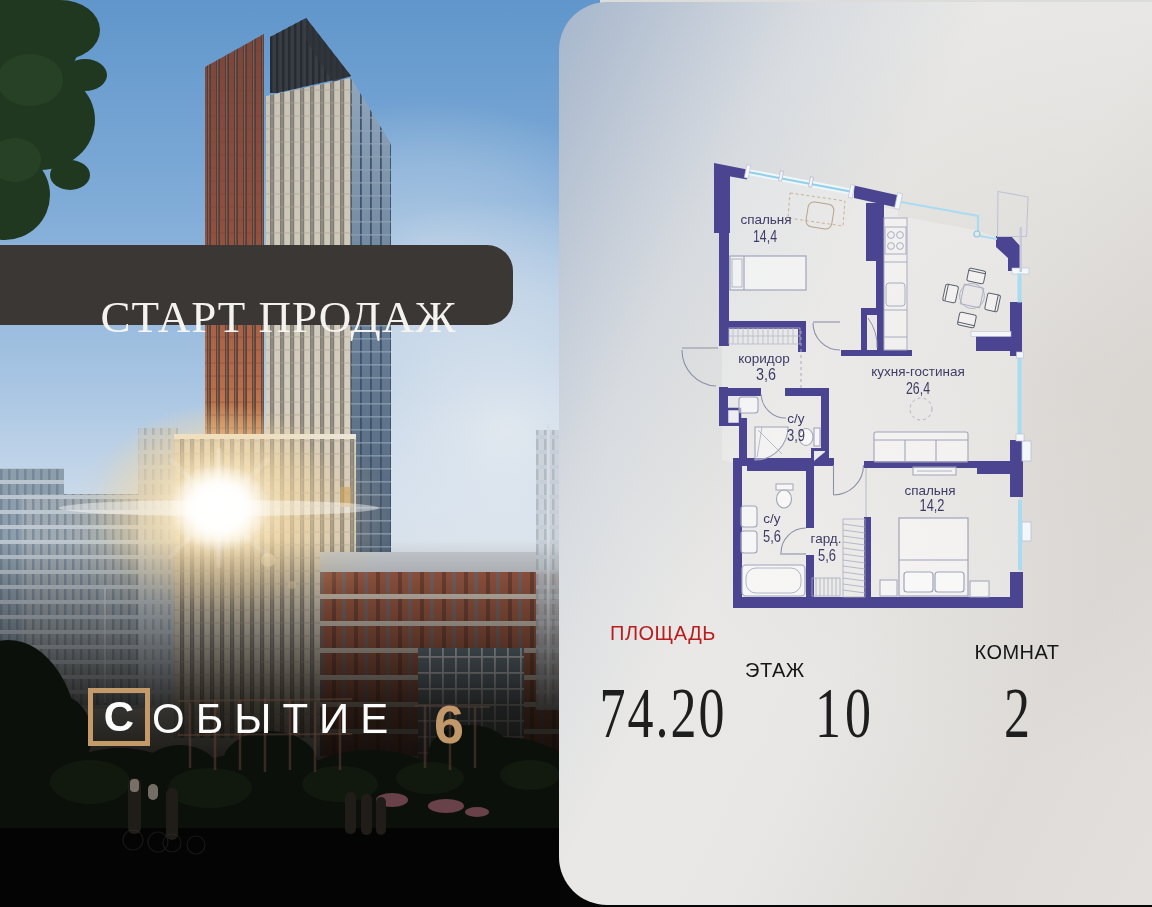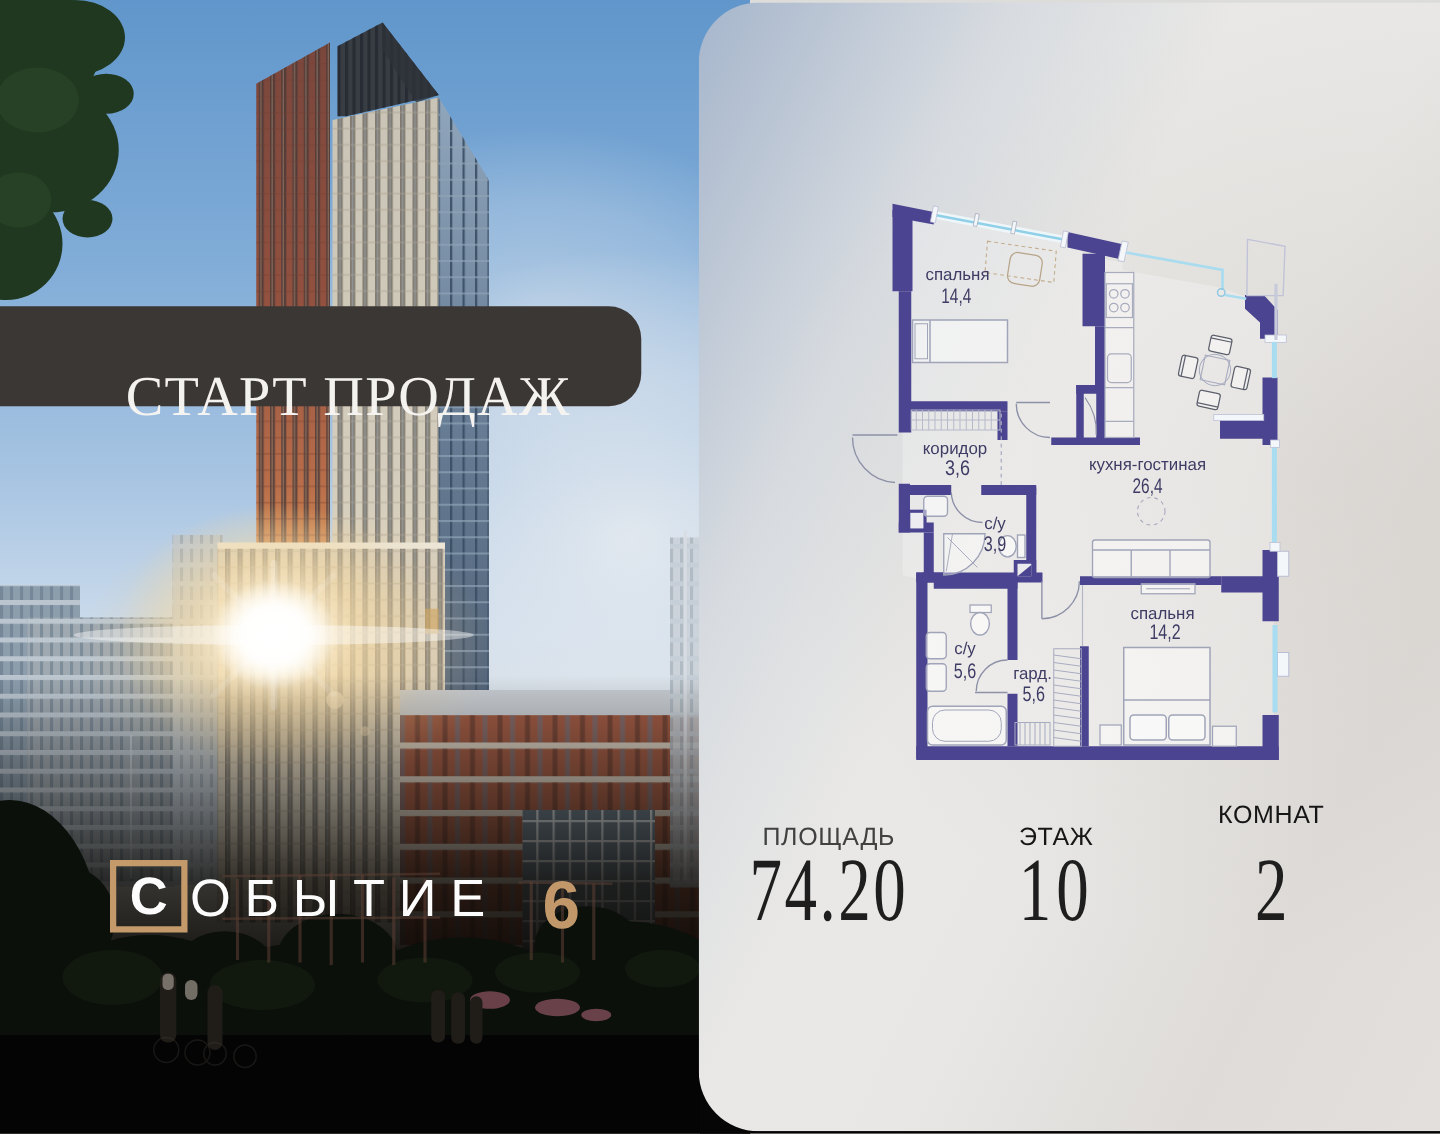--- a/index.html
+++ b/index.html
@@ -519,20 +519,20 @@
     <text x="827" y="561" font-size="17" textLength="18" lengthAdjust="spacingAndGlyphs">5,6</text>
 
     <text x="918" y="376" font-size="13.5">кухня-гостиная</text>
     <text x="918" y="394" font-size="17" textLength="24" lengthAdjust="spacingAndGlyphs">26,4</text>
 
     <text x="930" y="495" font-size="13.5">спальня</text>
     <text x="932" y="511" font-size="17" textLength="25" lengthAdjust="spacingAndGlyphs">14,2</text>
   </g>
 </svg>
 
-<div class="abs" style="left:563px;top:659px;width:200px;text-align:center;opacity:0.99;font-size:20px;letter-spacing:0.5px;color:#404040;">ПЛОЩАДЬ</div>
+<div class="abs" style="left:563px;top:622px;width:200px;text-align:center;opacity:0.99;font-size:20px;letter-spacing:0.5px;color:#b91c1c;">ПЛОЩАДЬ</div>
 <div class="abs" style="left:563px;top:672px;width:200px;text-align:center;opacity:0.99;font-family:'Liberation Serif',serif;font-size:52px;letter-spacing:2px;color:#1c1c1c;transform:scaleY(1.39);transform-origin:50% 0;">74.20</div>
 
-<div class="abs" style="left:745px;top:659px;width:200px;text-align:center;opacity:0.99;font-size:20px;letter-spacing:0.5px;color:#141414;">ЭТАЖ</div>
+<div class="abs" style="left:745px;top:659px;width:200px;opacity:0.99;font-size:20px;letter-spacing:0.5px;color:#141414;">ЭТАЖ</div>
 <div class="abs" style="left:745px;top:672px;width:200px;text-align:center;opacity:0.99;font-family:'Liberation Serif',serif;font-size:52px;letter-spacing:4px;color:#1c1c1c;transform:scaleY(1.39);transform-origin:50% 0;">10</div>
 
 <div class="abs" style="left:917px;top:641px;width:200px;text-align:center;opacity:0.99;font-size:20px;letter-spacing:0.5px;color:#141414;">КОМНАТ</div>
 <div class="abs" style="left:917px;top:672px;width:200px;text-align:center;opacity:0.99;font-family:'Liberation Serif',serif;font-size:52px;color:#1c1c1c;transform:scaleY(1.39);transform-origin:50% 0;">2</div>
 
 </body></html>

